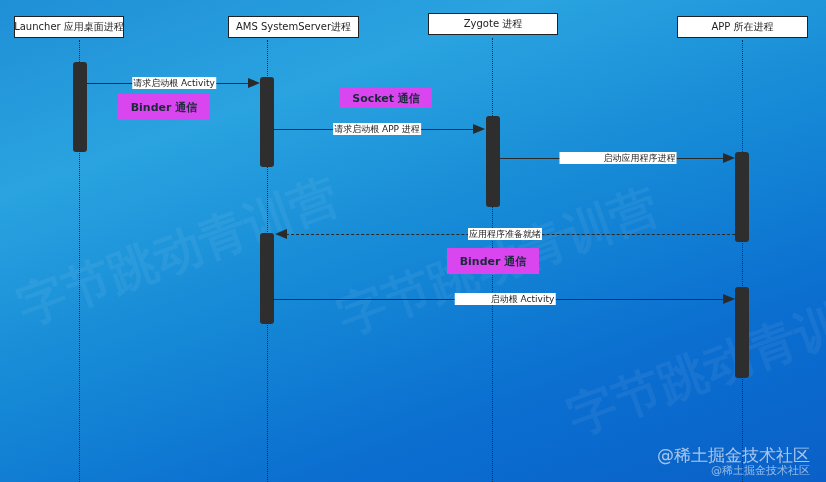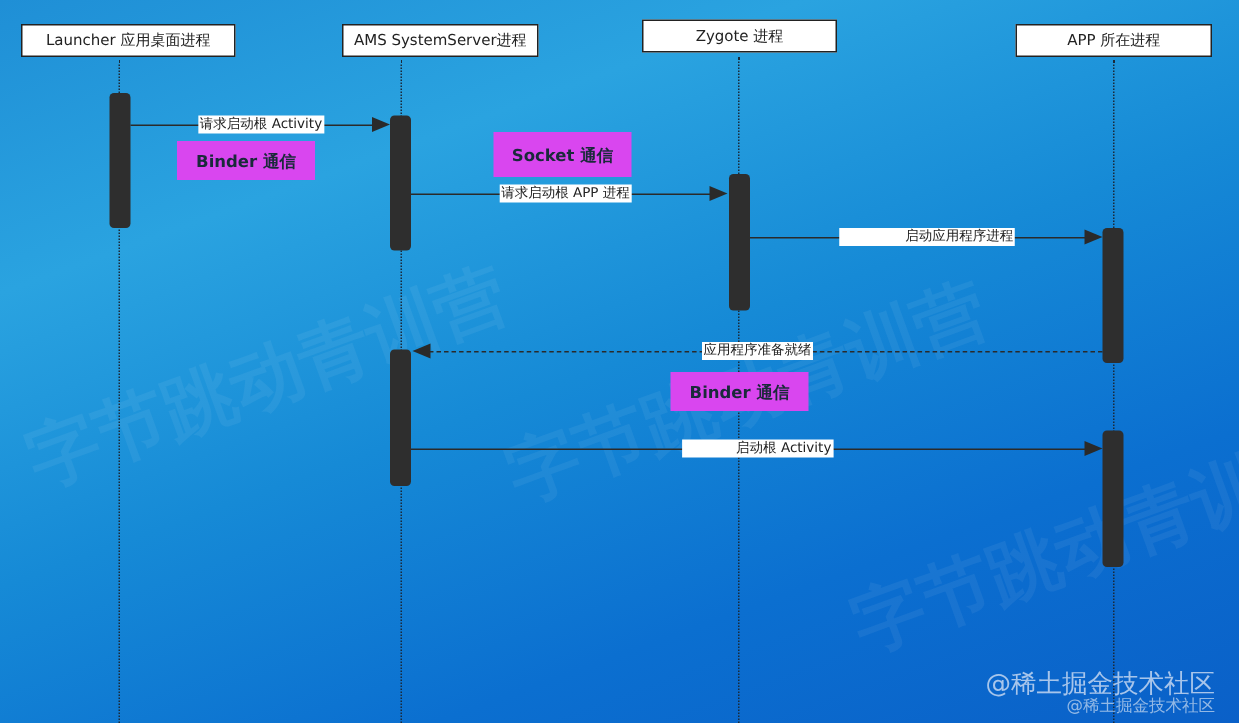--- a/index.html
+++ b/index.html
@@ -28,21 +28,21 @@
 
   <div class="wm" style="left:10px;top:220px;">字节跳动青训营</div>
   <div class="wm" style="left:330px;top:230px;">字节跳动青训营</div>
   <div class="wm" style="left:560px;top:330px;">字节跳动青训营</div>
 
   <div class="lifeline" style="left:79px;top:40px;height:442px;"></div>
   <div class="lifeline" style="left:267px;top:40px;height:442px;"></div>
   <div class="lifeline" style="left:492px;top:38px;height:444px;"></div>
   <div class="lifeline" style="left:742px;top:40px;height:442px;"></div>
 
-  <div class="head" style="left:14px;top:16px;width:143px;">Launcher 应用桌面进程</div>
+  <div class="head" style="left:14px;top:16px;width:110px;">Launcher 应用桌面进程</div>
   <div class="head" style="left:202px;top:16px;width:131px;margin-left:26px;">AMS SystemServer进程</div>
   <div class="head" style="left:428px;top:13px;width:130px;">Zygote 进程</div>
   <div class="head" style="left:677px;top:16px;width:131px;">APP 所在进程</div>
 
   <div class="act" style="left:73px;top:62px;height:90px;"></div>
   <div class="act" style="left:260px;top:77px;height:90px;"></div>
   <div class="act" style="left:486px;top:116px;height:91px;"></div>
   <div class="act" style="left:735px;top:152px;height:90px;"></div>
   <div class="act" style="left:260px;top:233px;height:91px;"></div>
   <div class="act" style="left:735px;top:287px;height:91px;"></div>
@@ -61,18 +61,18 @@
 
   <div class="msg dash" style="left:286px;top:234px;width:449px;"></div>
   <div class="arrow-l" style="left:275px;top:229px;"></div>
   <div class="mlabel" style="left:505px;top:234px;">应用程序准备就绪</div>
 
   <div class="msg" style="left:274px;top:299px;width:450px;"></div>
   <div class="arrow-r" style="left:723px;top:294px;"></div>
   <div class="mlabel" style="left:505px;top:299px;padding-left:36px;">启动根 Activity</div>
 
   <div class="note" style="left:118px;top:94px;width:92px;height:26px;">Binder 通信</div>
-  <div class="note" style="left:329px;top:88px;width:92px;height:30px;">Socket 通信</div>
+  <div class="note" style="left:340px;top:88px;width:92px;height:20px;">Socket 通信</div>
   <div class="note" style="left:447px;top:248px;width:92px;height:26px;">Binder 通信</div>
 
   <div class="credit1">@稀土掘金技术社区</div>
   <div class="credit2">@稀土掘金技术社区</div>
 </div>
 
 </body></html>

